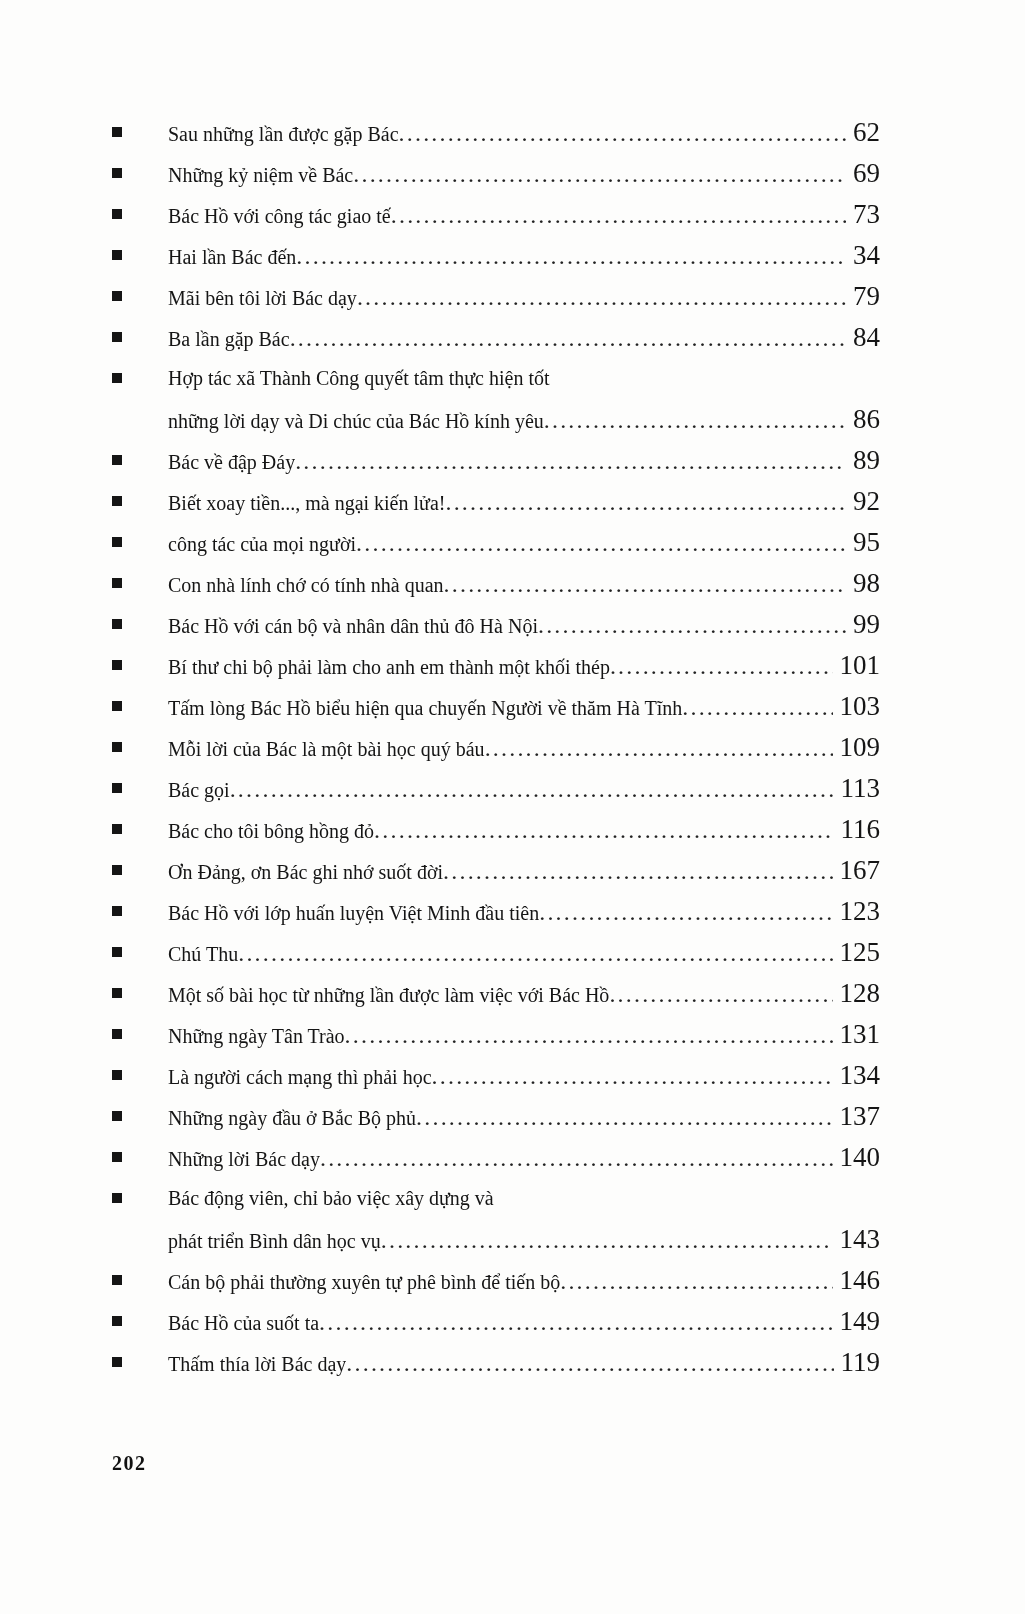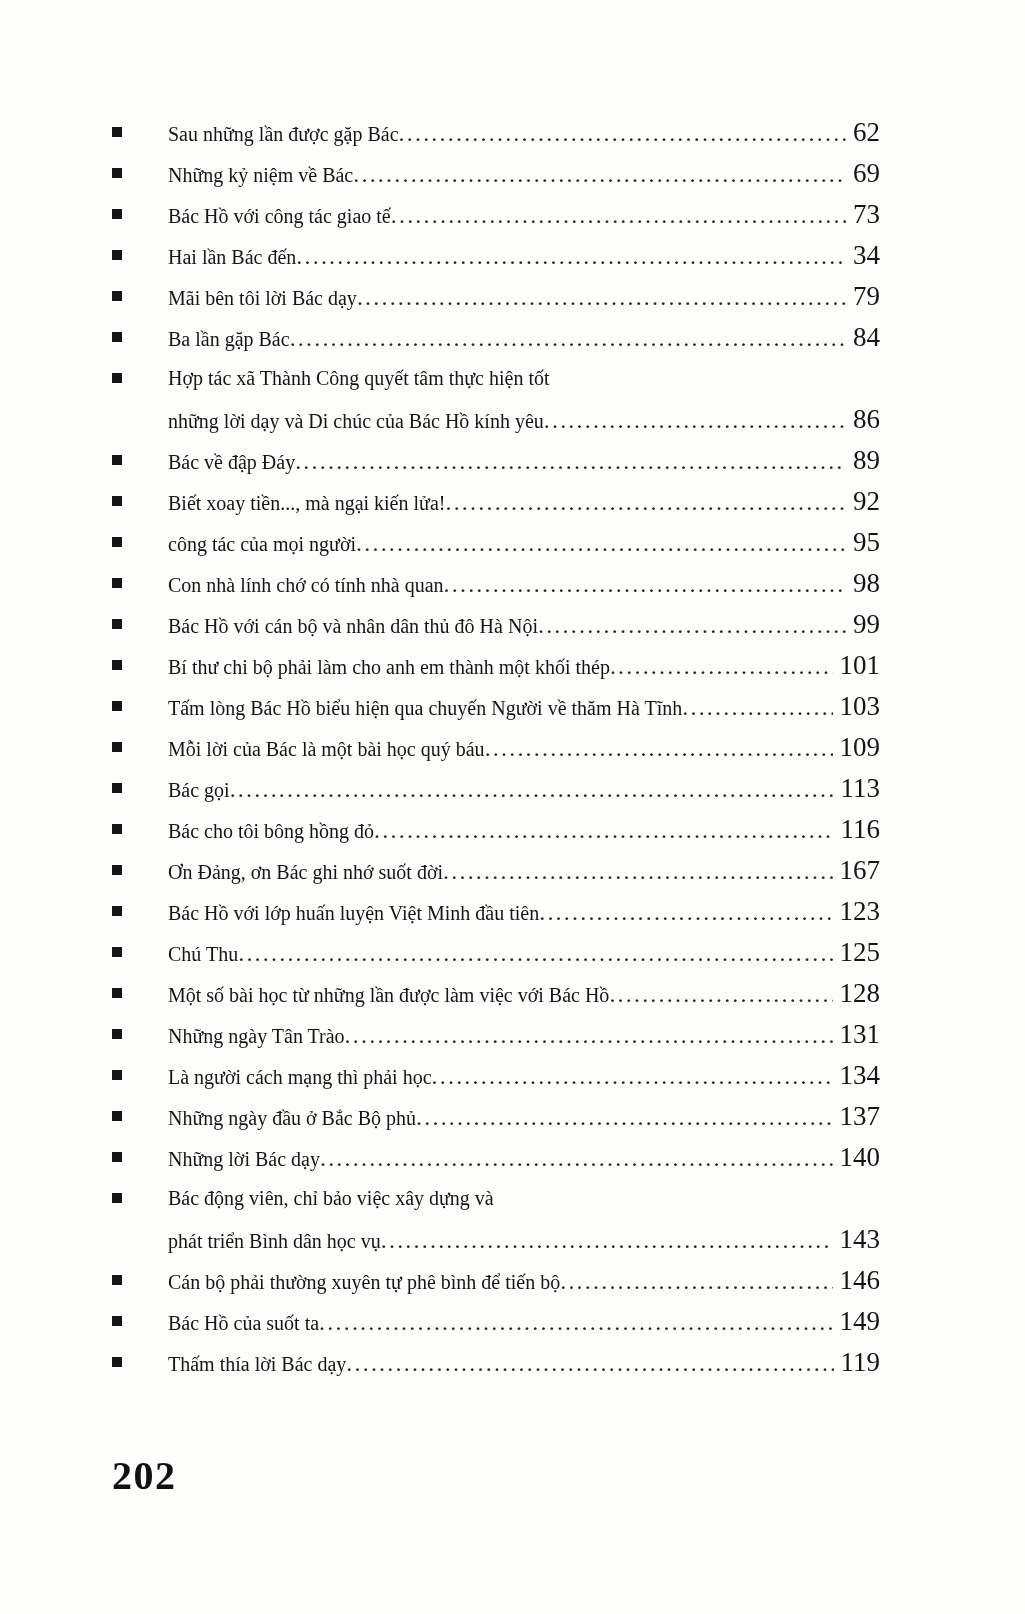--- a/index.html
+++ b/index.html
@@ -60,21 +60,21 @@
   .pagenum {
     flex: 0 0 auto;
     padding-left: 7px;
     font-size: 27px;
     text-align: left;
   }
   .footer-folio {
     position: absolute;
     left: 112px;
     top: 1452px;
-    font-size: 40px;
+    font-size: 20px;
     font-weight: bold;
     letter-spacing: 1.5px;
     color: #111;
   }
 </style>
 </head>
 <body>
 
 <div class="page">
   <div class="toc">

